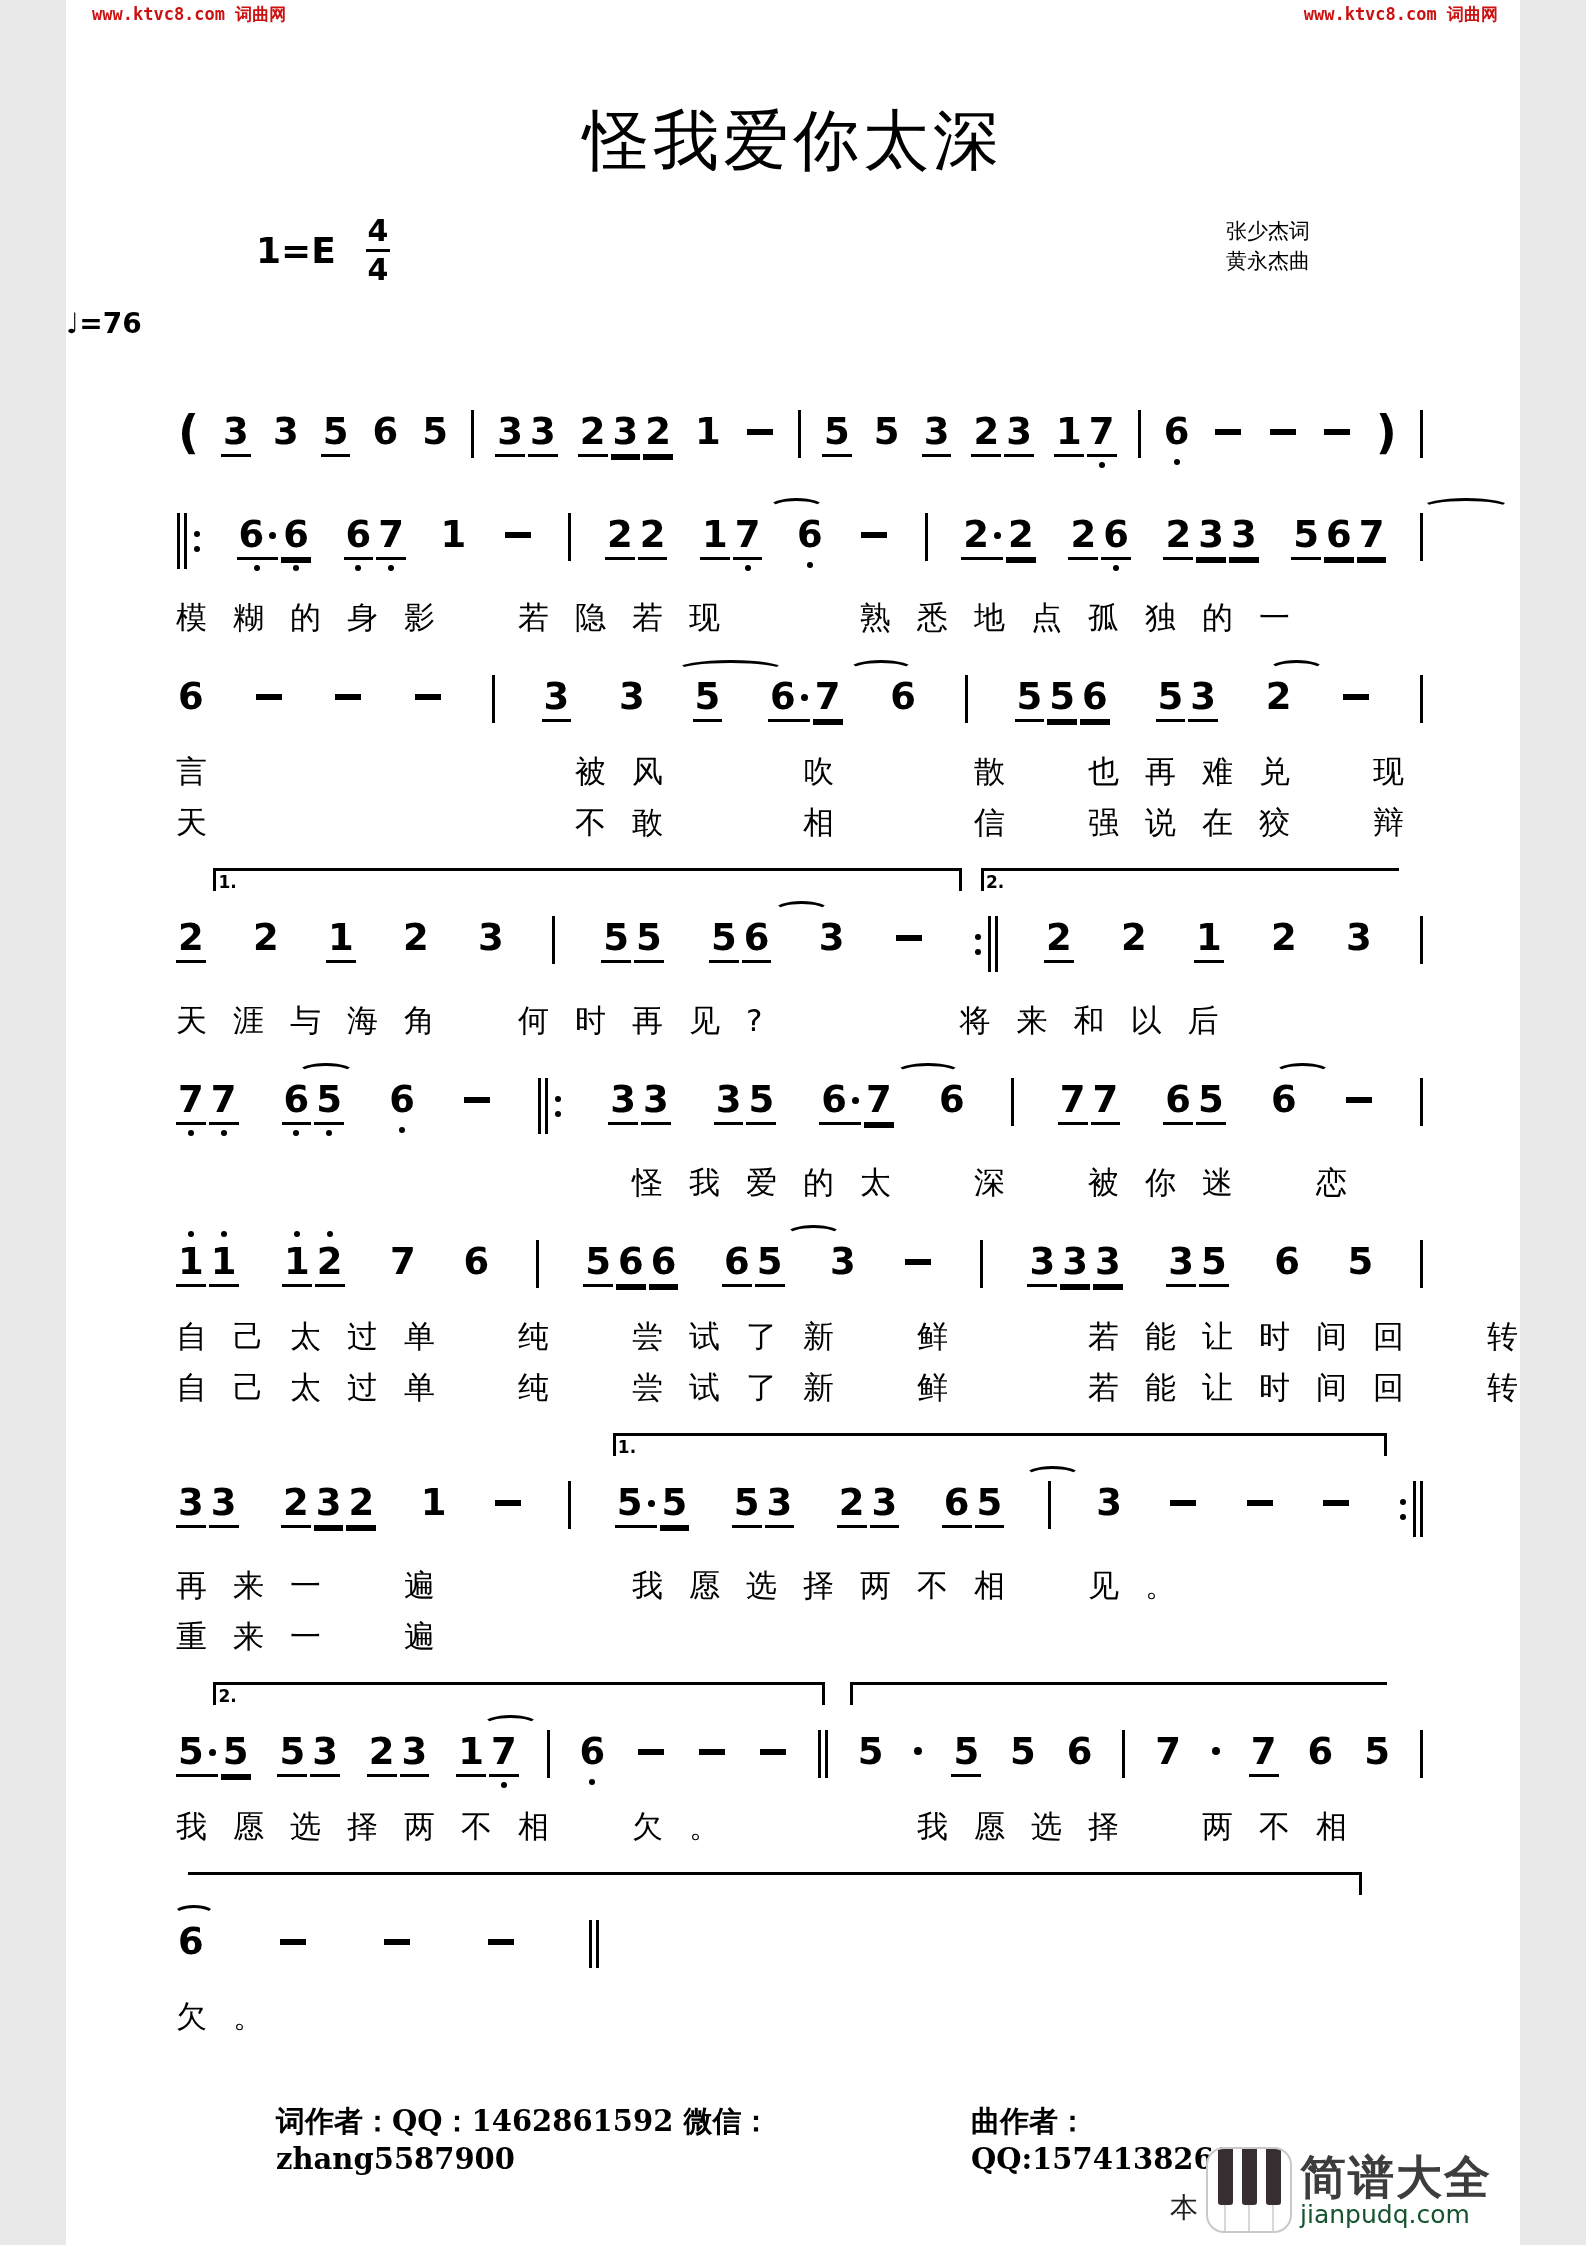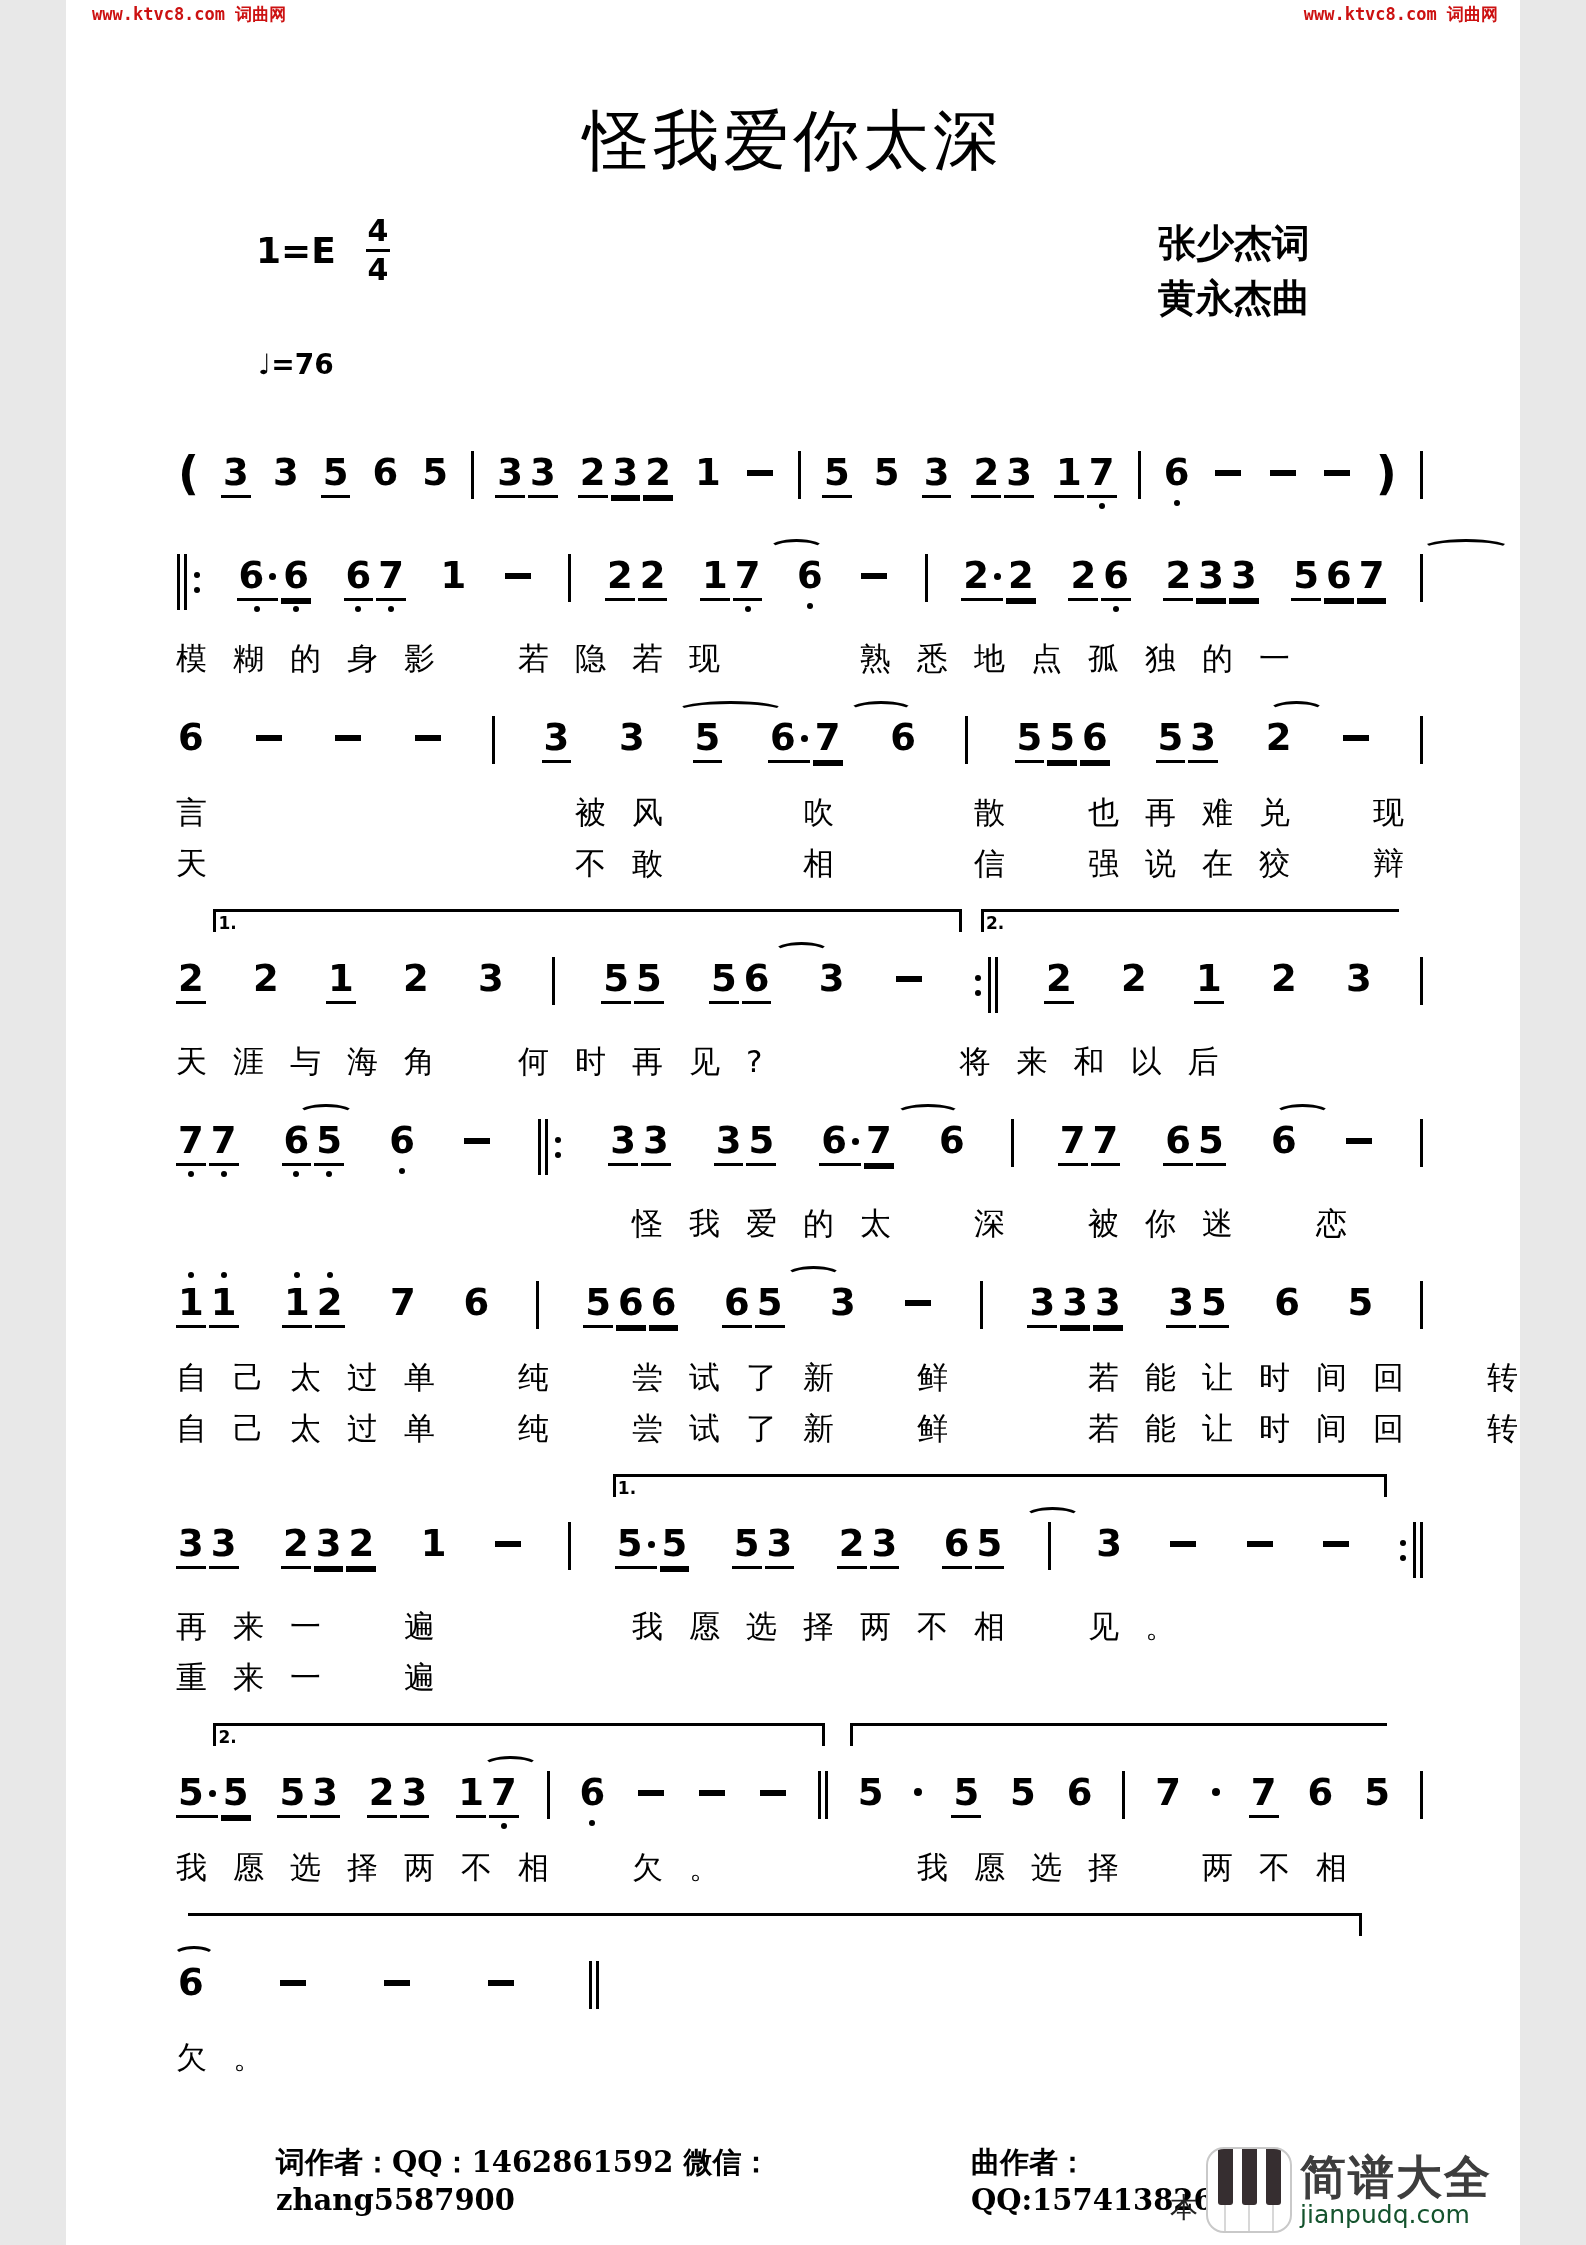--- a/index.html
+++ b/index.html
@@ -7,22 +7,22 @@
         font-family:"DejaVu Sans",sans-serif;color:#000;overflow:hidden;}
   .wm{position:absolute;top:3px;font:bold 17px "DejaVu Sans Mono",monospace;}
   .wm-left{left:26px;}
   .wm-right{right:22px;}
   .title{text-align:center;margin:0;padding-top:96px;font-size:66px;font-weight:normal;letter-spacing:4px;}
   .meta-row{display:flex;justify-content:space-between;align-items:flex-start;padding:30px 120px 0 190px;}
   .key-sig{font-size:36px;font-weight:bold;display:flex;gap:30px;align-items:center;}
   .ts{display:inline-flex;flex-direction:column;align-items:center;line-height:1;}
   .ts span{font-size:30px;font-weight:bold;}
   .ts-line{width:24px;height:3px;background:#000;margin:3px 0;}
-  .credits{font-size:38px;font-weight:700;line-height:1.45;margin-right:90px;}
-  .tempo{padding-left:192px;margin-top:22px;font-size:28px;font-weight:bold;}
+  .credits{font-size:21px;font-weight:400;line-height:1.45;margin-right:90px;}
+  .tempo{margin-top:22px;font-size:28px;font-weight:bold;}
   #systems{padding:34px 96px 0 110px;}
   .system{position:relative;margin-top:24px;}
   .system.has-voltas{padding-top:36px;}
   .notes-row{display:flex;justify-content:space-between;align-items:flex-start;position:relative;}
   .system-8 .notes-row{width:34%;}
   .grp{display:inline-flex;gap:3px;align-items:flex-start;}
   .tok{display:inline-flex;flex-direction:column;align-items:center;}
   .slot{height:12px;display:flex;align-items:center;justify-content:center;}
   .slot.lo{height:14px;align-items:flex-start;padding-top:5px;}
   .octdot{width:6px;height:6px;border-radius:50%;background:#000;}

